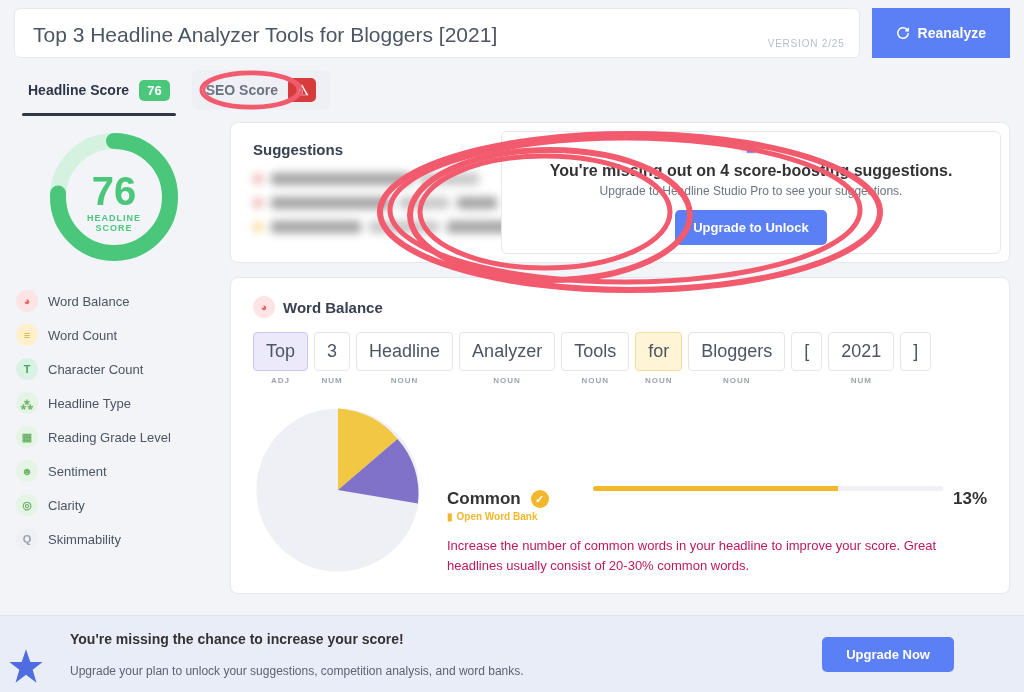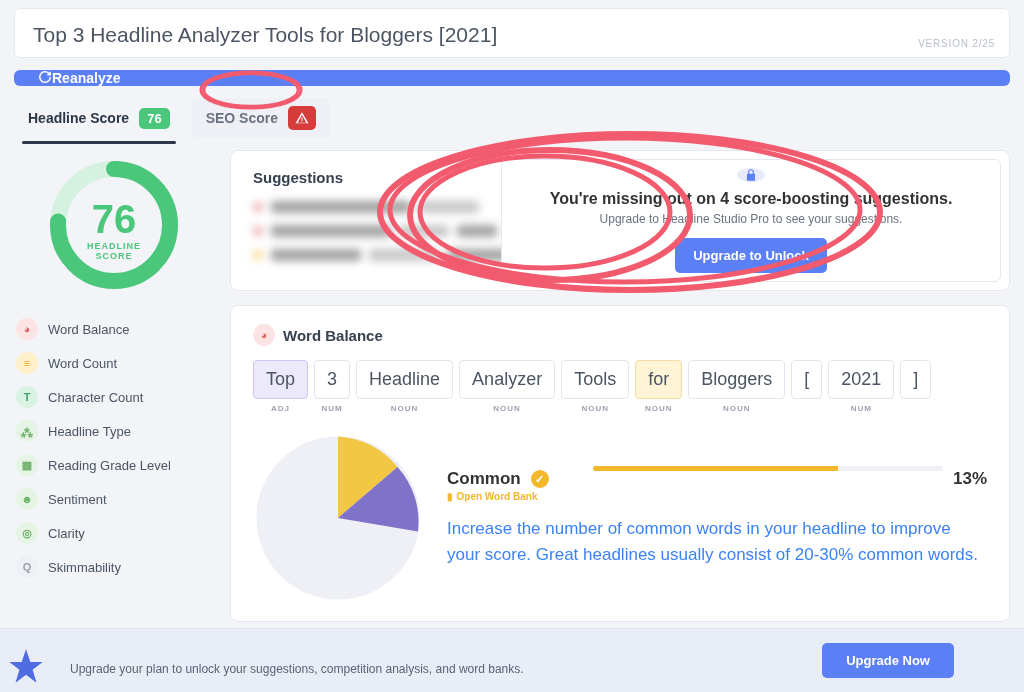--- a/index.html
+++ b/index.html
@@ -1,22 +1,22 @@
 <!DOCTYPE html>
 <html><head>
 <meta charset="utf-8">
 <style>
 * { box-sizing: border-box; margin: 0; padding: 0; font-family: -apple-system, BlinkMacSystemFont, 'Segoe UI', sans-serif; }
 body { background: #f2f4f8; color: #444; width: 1024px; height: 692px; overflow: hidden; position: relative; }
 
-.header-bar { display: flex; gap: 12px; padding: 8px 14px 12px; align-items: stretch; flex-direction: column; }
+.header-bar { display: flex; gap: 12px; padding: 8px 14px 12px; align-items: stretch; }
 .title-box { flex: 1; background: #fff; border: 1px solid #e6e8ef; border-radius: 6px; padding: 14px 18px 10px; position: relative; }
 .title-box h1 { font-size: 21px; font-weight: 500; color: #4b5563; }
 .version { position: absolute; right: 14px; bottom: 8px; font-size: 10px; letter-spacing: 0.8px; color: #b8bec8; }
-.reanalyze { background: #5b7ff5; color: #fff; border: none; border-radius: 6px; padding: 0 24px; font-size: 14px; font-weight: 600; cursor: pointer; display: flex; align-items: flex-start; }
+.reanalyze { background: #5b7ff5; color: #fff; border: none; border-radius: 0; padding: 0 24px; font-size: 14px; font-weight: 600; cursor: pointer; display: flex; align-items: center; gap: 8px; }
 .reanalyze svg { width: 14px; height: 14px; }
 
 .tabs { display: flex; gap: 8px; padding: 0 14px; margin-bottom: 12px; }
 .tab { display: flex; align-items: center; gap: 10px; padding: 8px 14px; border-radius: 6px; font-size: 14px; font-weight: 700; color: #6b7280; cursor: pointer; position: relative; }
 .tab.active { background: transparent; color: #2d3748; }
 .tab.active::after { content:''; position:absolute; left:8px; right:8px; bottom:-6px; height:3px; background:#2d3748; border-radius:2px; }
 .tab.secondary { background: #eef0f5; }
 .score-badge { background: #4ac77b; color: #fff; font-weight: 700; padding: 3px 8px; border-radius: 5px; font-size: 13px; }
 .warn-badge { background: #d63c3c; color: #fff; width: 28px; height: 24px; border-radius: 5px; display: flex; align-items: center; justify-content: center; }
 
@@ -46,30 +46,30 @@
 .overlay-sub { font-size: 12px; color: #6b7280; margin: 4px 0 12px; }
 .upgrade-btn { background: #5b7ff5; color: #fff; border: none; border-radius: 5px; padding: 10px 18px; font-size: 13px; font-weight: 700; cursor: pointer; text-align: center; }
 
 .word-tokens { display: flex; gap: 6px; flex-wrap: wrap; margin-bottom: 20px; }
 .token { text-align: center; }
 .token-box { border: 1px solid #e2e5ec; border-radius: 4px; padding: 8px 12px; font-size: 18px; color: #4b5563; background: #fff; }
 .token-box.purple { background: #ece9fb; border-color: #cfc5f5; }
 .token-box.yellow { background: #fff4d6; border-color: #f3dca0; }
 .token-pos { font-size: 8px; letter-spacing: 1px; color: #9ca3af; margin-top: 5px; font-weight: 600; }
 
-.balance-row { display: flex; gap: 24px; align-items: center; }
+.balance-row { display: flex; gap: 24px; align-items: flex-end; }
 .pie { width: 170px; height: 170px; flex-shrink: 0; }
 .balance-text { flex: 1; }
 .btitle { display: flex; align-items: center; gap: 10px; font-size: 17px; font-weight: 700; color: #333; }
 .check { width: 18px; height: 18px; border-radius: 50%; background: #f2b72b; color: #fff; display: inline-flex; align-items: center; justify-content: center; font-size: 11px; }
 .pct { margin-left: auto; font-weight: 700; color: #333; }
 .meter { height: 5px; background: #f0f1f5; border-radius: 3px; margin-left: 34px; margin-top: -14px; margin-bottom: 8px; position: relative; flex:1; }
 .meter-fill { height: 100%; background: linear-gradient(90deg,#f2b72b 70%, #f0f1f5 70%); border-radius:3px; }
 .wordbank { font-size: 10px; font-weight: 700; color: #f2b72b; display: flex; align-items: center; gap: 4px; margin: 2px 0 14px; }
-.desc { font-size: 17px; color: #3b82f6; line-height: 1.5; }
+.desc { font-size: 13px; color: #be185d; line-height: 1.5; }
 
 .footer-banner { position: absolute; left: 0; right: 0; bottom: 0; background: #e9edf7; padding: 14px 70px 14px 70px; display: flex; align-items: center; border-top: 1px solid #dfe3ef; }
 .fb-star { position: absolute; left: 6px; bottom: 6px; width: 40px; height: 40px; color: #4f6de0; }
 .fb-text strong { font-size: 14px; color: #333; }
 .fb-text p { font-size: 12px; color: #5b6472; margin-top: 16px; }
 .fb-btn { margin-left: auto; background: #5b7ff5; color: #fff; border: none; border-radius: 5px; padding: 10px 24px; font-size: 13px; font-weight: 700; cursor: pointer; }
 
 .annot { position: absolute; pointer-events: none; }
 </style>
 </head>
@@ -255,20 +255,21 @@
       </div>
     </div>
   </div>
 </div>
 
 <div class="footer-banner">
   <svg class="fb-star" viewBox="0 0 24 24" fill="currentColor">
       <path d="M12 2l2.6 7.6H22l-6 4.7 2.3 7.7L12 17.3 5.7 22l2.3-7.7-6-4.7h7.4z"></path>
     </svg>
   <div class="fb-text">
+    <strong>You're missing the chance to increase your score!</strong>
     <p>Upgrade your plan to unlock your suggestions, competition analysis, and word banks.</p>
   </div>
   <button class="fb-btn">Upgrade Now</button>
 </div>
 
 <svg class="annot" style="left:196px;top:68px;" width="130" height="50">
   <ellipse cx="55" cy="22" rx="50" ry="18" fill="none" stroke="#f25a6e" stroke-width="3"></ellipse>
   <ellipse cx="55" cy="22" rx="47" ry="16" fill="none" stroke="#f25a6e" stroke-width="2.5"></ellipse>
 </svg>
 <svg class="annot" style="left:370px;top:120px;" width="540" height="190">

